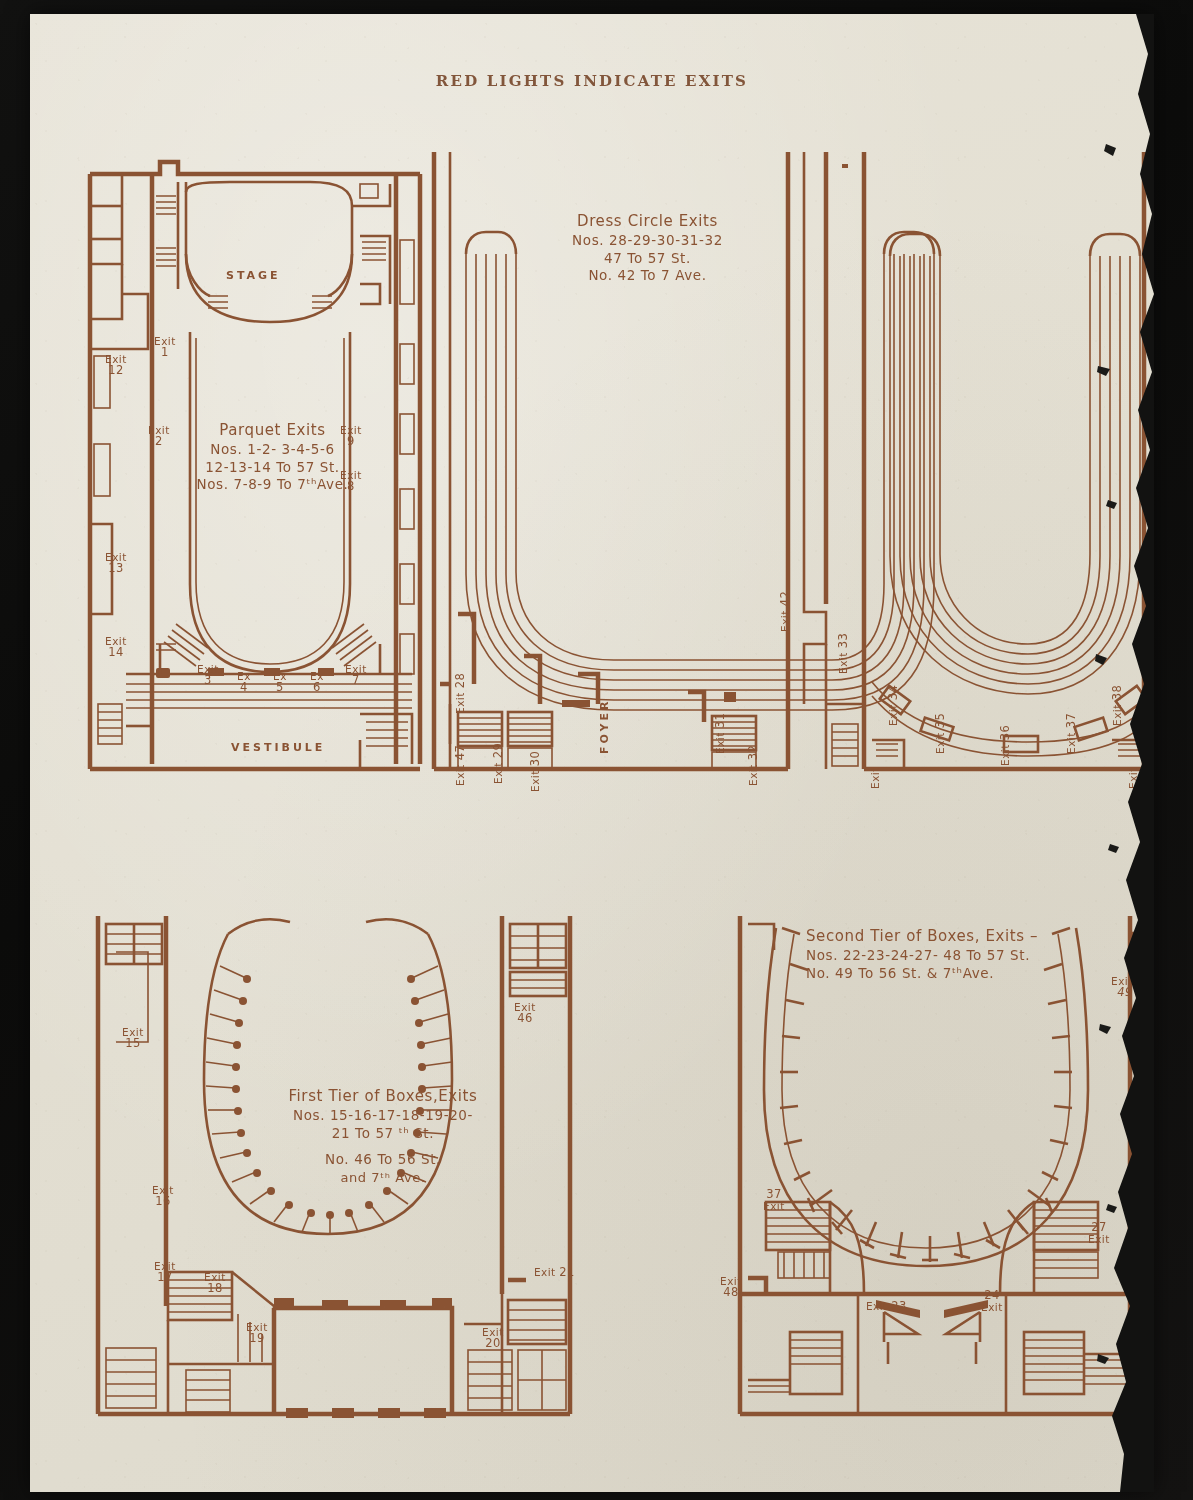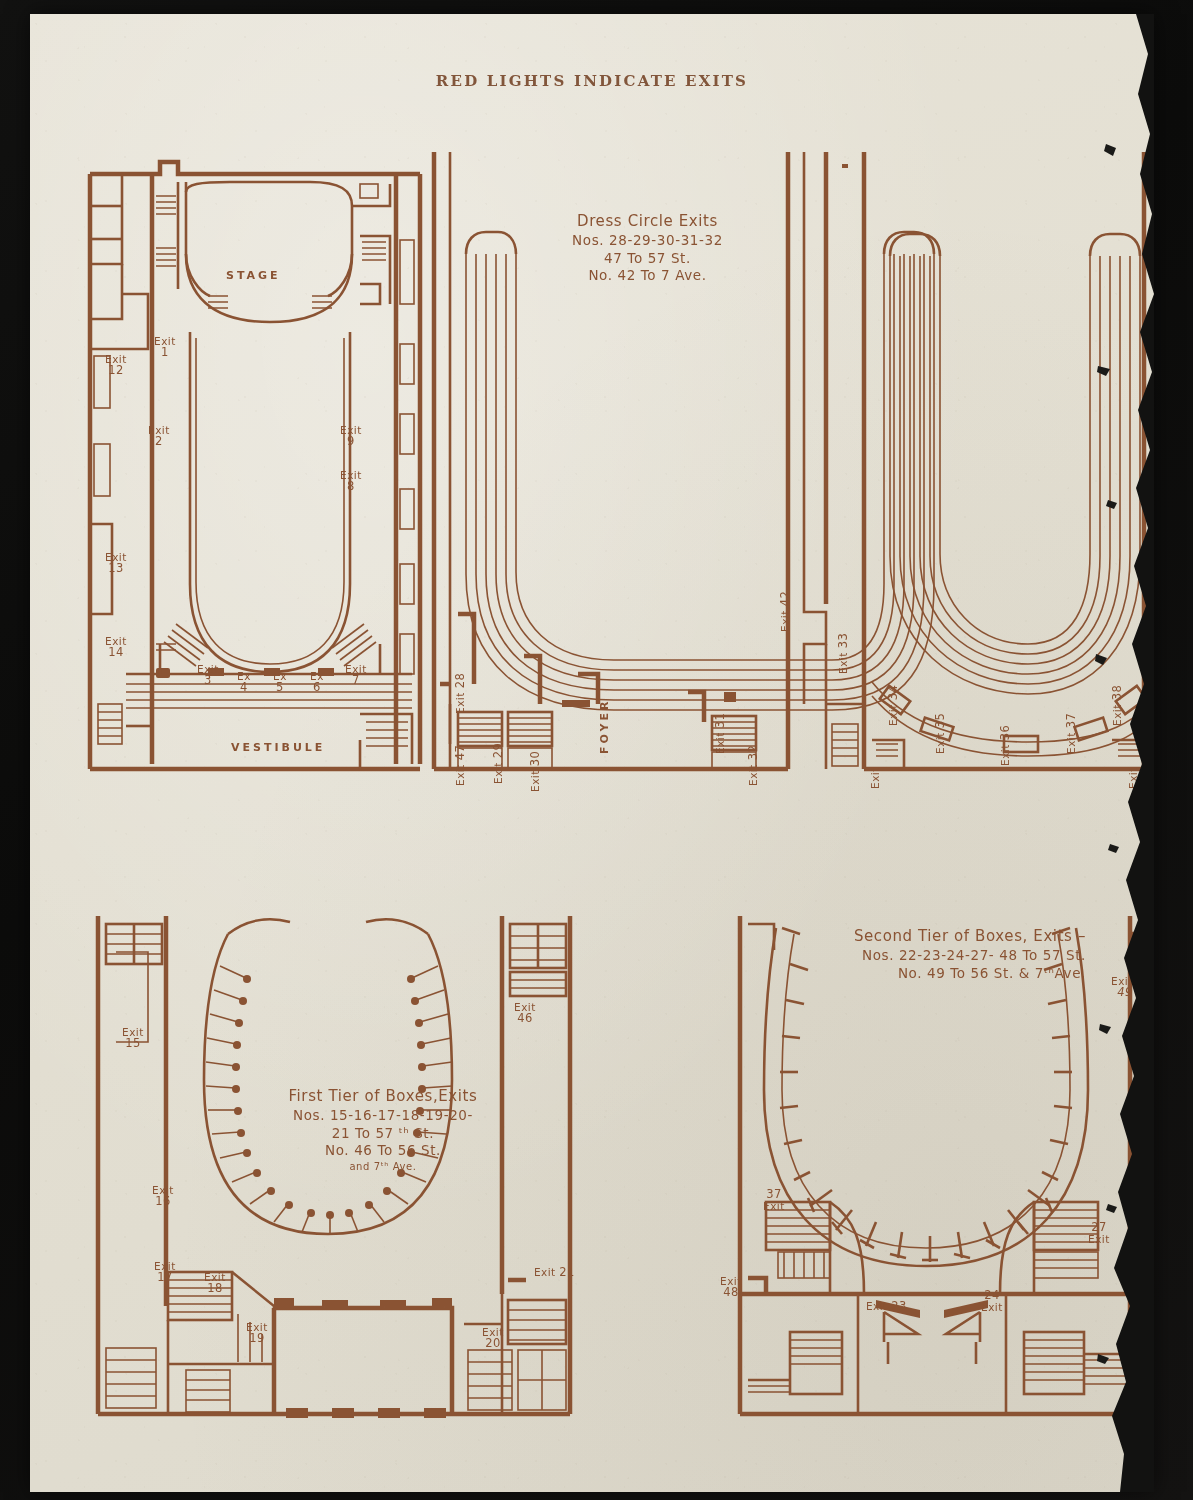--- a/index.html
+++ b/index.html
@@ -278,20 +278,26 @@
     <div class="exit" style="left:280px;top:657px;">
       <span>Ex</span><span class="n">6</span>
     </div>
     <div class="exit" style="left:315px;top:650px;">
       <span>Exit</span><span class="n">7</span>
     </div>
 
     <div class="room-label" style="left:196px;top:255px;">STAGE</div>
     <div class="room-label" style="left:201px;top:727px;">VESTIBULE</div>
 
+    <div class="caption" style="left:135px;top:407px;width:215px;">
+      <span class="t cap-title">Parquet Exits</span>
+      <span class="t cap-line">Nos. 1-2- 3-4-5-6</span>
+      <span class="t cap-line">12-13-14 To 57 St.</span>
+      <span class="t cap-line">Nos. 7-8-9  To 7ᵗʰAve.</span>
+    </div>
 
     <svg style="position:absolute;left:398px;top:130px;" width="726" height="660" viewBox="0 0 726 660">
       <g class="ink">
 
         <path class="w3" d="M6 8 L6 625"></path>
         <path class="w2" d="M22 8 L22 600"></path>
         <path class="w3" d="M6 625 L360 625"></path>
 
         <path class="w1" d="M38 110 L38 430 C38 520 96 566 186 566 L330 566"></path>
         <path class="w1" d="M48 110 L48 430 C48 512 100 556 186 556 L330 556"></path>
@@ -599,22 +605,22 @@
       <span>Exit</span> <span class="n">21</span>
     </div>
     <div class="exit" style="left:484px;top:988px;">
       <span>Exit</span><span class="n">46</span>
     </div>
 
     <div class="caption" style="left:243px;top:1073px;width:220px;">
       <span class="t cap-title">First Tier of Boxes,Exits</span>
       <span class="t cap-line">Nos. 15-16-17-18-19-20-</span>
       <span class="t cap-line">21 To 57 ᵗʰ St.</span>
-      <span class="t cap-line" style="">No.  46 To 56 St.</span>
-      <span class="t cap-line" style="font-size:10px;">and 7ᵗʰ Ave.</span>
+      <span class="t cap-line" style="margin-top:9px;">No.  46 To 56 St.</span>
+      <span class="t cap-line" style="font-size:13px;">and 7ᵗʰ Ave.</span>
     </div>
 
     <svg style="position:absolute;left:660px;top:880px;" width="464" height="540" viewBox="0 0 464 540">
       <g class="ink">
 
         <path class="w3" d="M50 22 L50 520"></path>
         <path class="w3" d="M50 520 L440 520"></path>
         <path class="w3" d="M440 22 L440 520"></path>
         <path class="w3" d="M460 22 L460 70"></path>
         <path class="w3" d="M440 40 L460 40"></path>
@@ -707,21 +713,21 @@
         <path class="w2" d="M58 486 L100 486"></path>
         <rect class="w2" x="334" y="438" width="60" height="62"></rect>
         <g class="w1">
             <path d="M334 446 L394 446 M334 454 L394 454 M334 462 L394 462 M334 470 L394 470 M334 478 L394 478 M334 486 L394 486"></path>
           </g>
         <path class="w1" d="M394 466 L436 466 M394 474 L436 474 M394 482 L436 482 M394 490 L436 490"></path>
         <path class="w2" d="M394 460 L436 460"></path>
       </g>
     </svg>
 
-    <div class="caption" style="left:776px;top:913px;width:280px;text-align:right;">
+    <div class="caption" style="left:776px;top:913px;width:280px;text-align:left;">
       <span class="t cap-title">Second Tier of Boxes,  Exits –</span>
       <span class="t cap-line">Nos. 22-23-24-27- 48 To 57 St.</span>
       <span class="t cap-line">No.  49 To 56 St. &amp; 7ᵗʰAve.</span>
     </div>
 
     <div class="exit" style="left:1081px;top:962px;">
       <span>Exit</span><span class="n" style="text-align:center;padding-left:6px;font-style:italic;">49</span>
     </div>
     <div class="exit" style="left:733px;top:1175px;">
       <span class="n">37</span><span>Exit</span>

